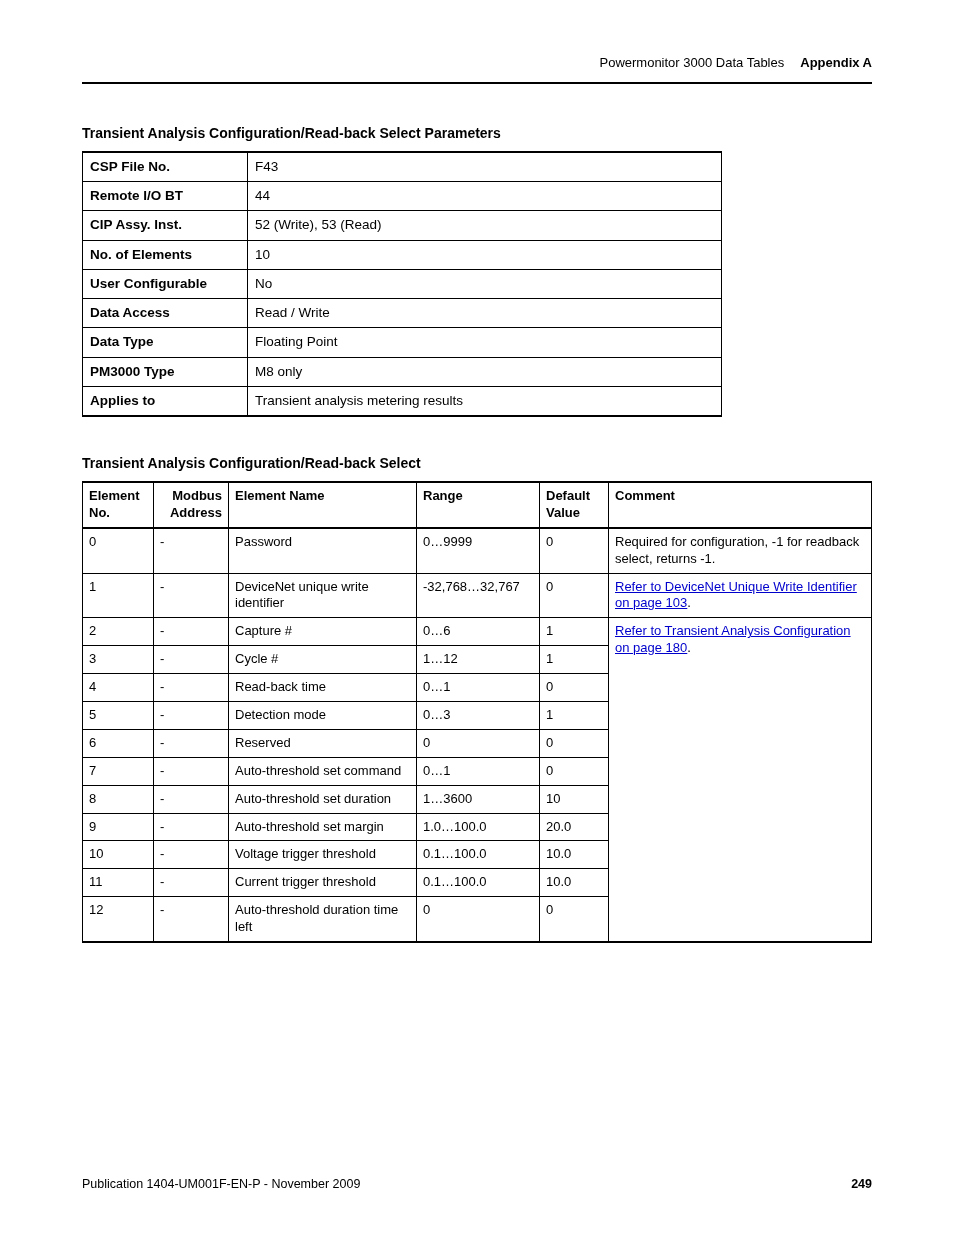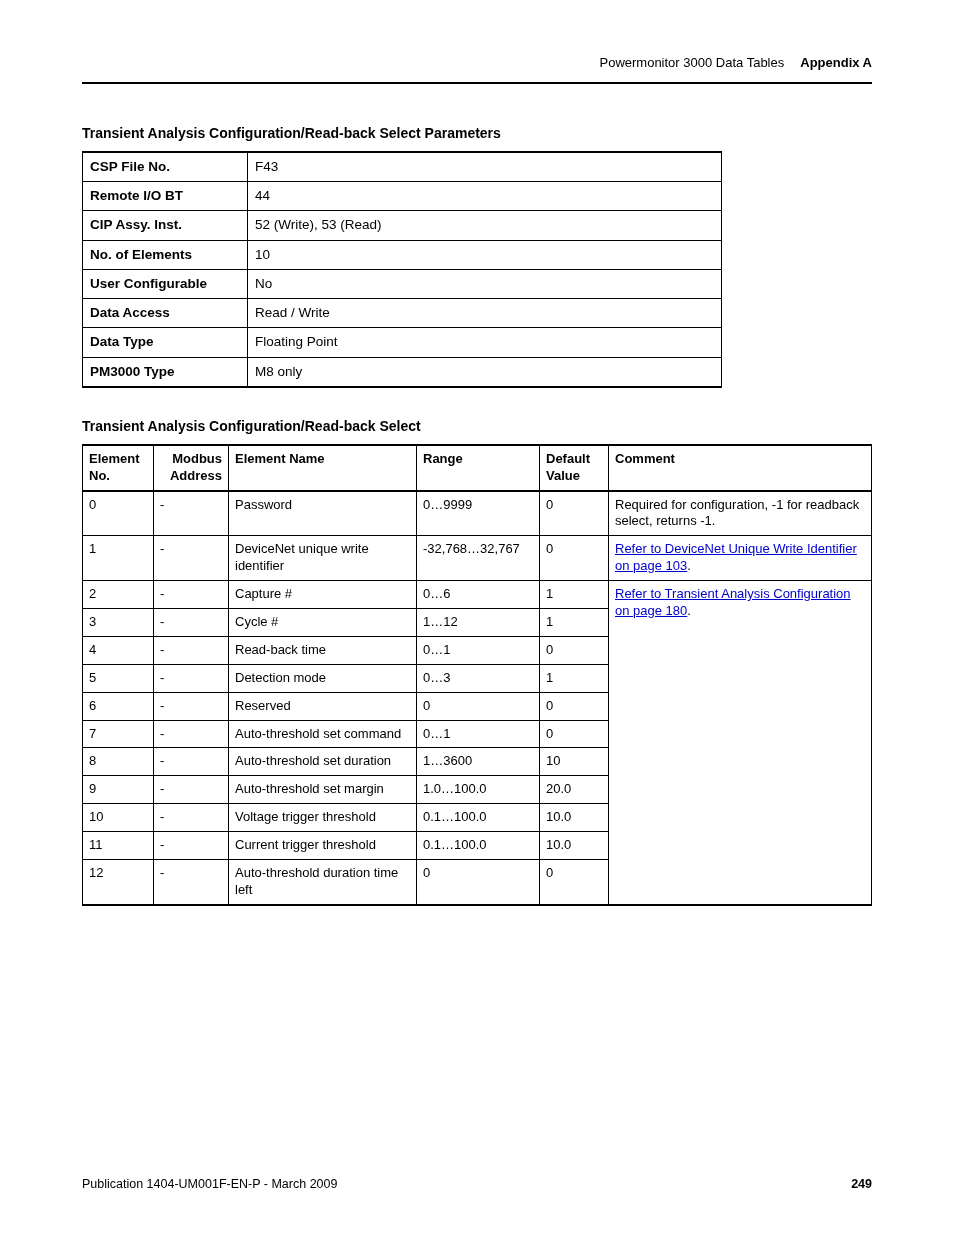--- a/index.html
+++ b/index.html
@@ -31,21 +31,21 @@
   .header .appendix { font-weight: bold; }
   .content {
     flex: 1;
     padding-top: 41px;
   }
   .section-title {
     font-size: 14px;
     font-weight: bold;
     margin-bottom: 10px;
   }
-  .section-title.second { margin-top: 30px; }
+  .section-title.second { margin-top: 38px; }
 
   
   .table1 {
     border-collapse: collapse;
     width: 640px;
     font-size: 13.5px;
   }
   .table1 td {
     border: 1px solid #000;
     padding: 5px 7px;
@@ -138,20 +138,24 @@
             <td>Read / Write</td>
           </tr>
         <tr>
             <td class="label">Data Type</td>
             <td>Floating Point</td>
           </tr>
         <tr>
             <td class="label">PM3000 Type</td>
             <td>M8 only</td>
           </tr>
+        <tr>
+            <td class="label">Applies to</td>
+            <td>Transient analysis metering results</td>
+          </tr>
       </tbody>
     </table>
 
     <div class="section-title second">Transient Analysis Configuration/Read-back Select</div>
 
     <table class="table2">
       <thead>
         <tr>
           <th class="col-el">Element No.</th>
           <th class="col-mod">Modbus Address</th>
@@ -255,16 +259,16 @@
           <td>Auto-threshold duration time left</td>
           <td>0</td>
           <td>0</td>
         </tr>
       </tbody>
     </table>
 
   </div>
 
   <div class="footer">
-    <span>Publication 1404-UM001F-EN-P - March 2009</span>
+    <span>Publication 1404-UM001F-EN-P - November 2009</span>
     <span class="pagenum">249</span>
   </div>
 </div>
 
 </body></html>

